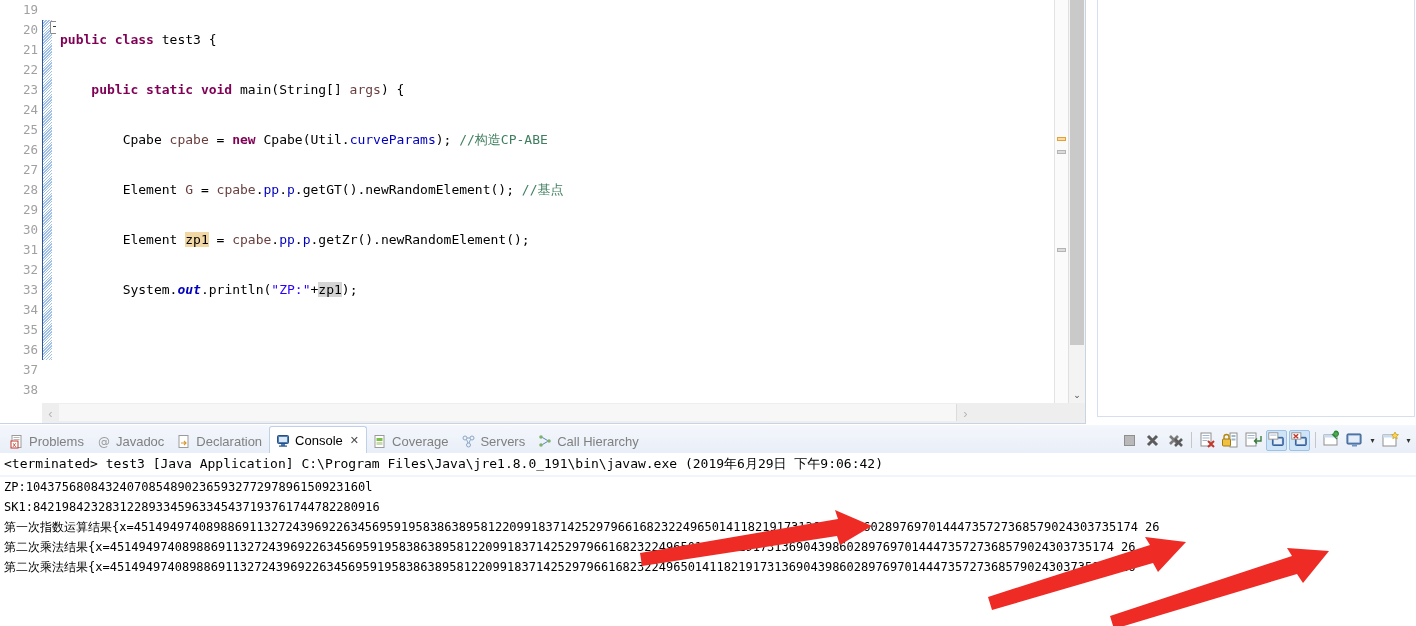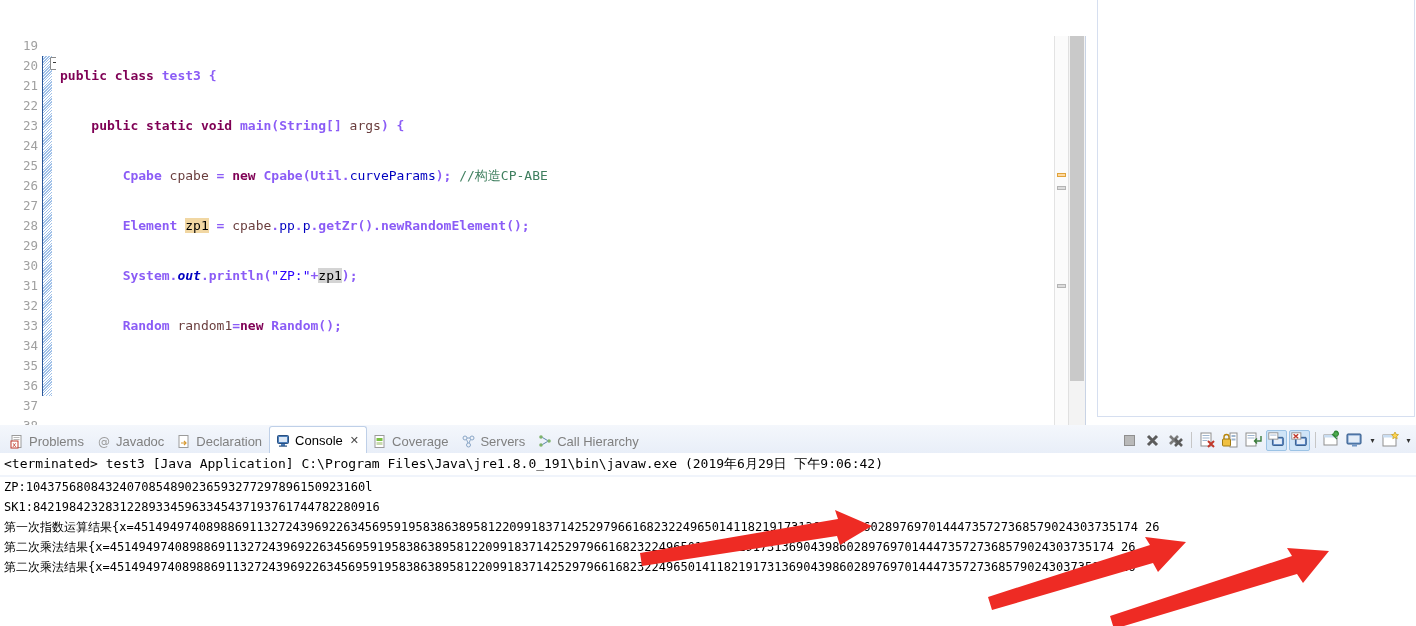--- a/index.html
+++ b/index.html
@@ -11,21 +11,20 @@
   }
   .app{position:relative;width:1416px;height:626px;}
 
   
   .editor-wrap{
     position:absolute;left:0;top:0;width:1086px;height:424px;
     background:#ffffff;
     border-right:1px solid #c8d3e5;
     border-bottom:1px solid #c8d3e5;
     box-sizing:border-box;
-    margin-top:36px;
   }
   .editor-body{
     position:absolute;left:0;top:0;right:0;bottom:20px;
     display:flex;align-items:stretch;
   }
   .gutter{
     width:42px;flex:0 0 42px;background:#ffffff;
     position:relative;
   }
   .ln{
@@ -60,21 +59,21 @@
     font-size:13px;
     white-space:pre;
   }
   .cl{height:20px;line-height:20px;padding-left:4px;box-sizing:border-box;}
   .kw{color:#7f0055;font-weight:bold;}
   .str{color:#2a00ff;}
   .cmt{color:#3f7f5f;}
   .fld{color:#0000c0;}
   .sfld{color:#0000c0;font-style:italic;font-weight:bold;text-align:right;}
   .sfi{color:#0000c0;}
-  .plain{color:#8b5cf6;font-weight:bold;}
+  .plain{color:#000000;}
   .loc{color:#6a3e3e;}
   .occ{background:#d4d4d4;}
   .occ-w{background:#f1d7a3;}
 
   
   .anno-ruler{
     position:absolute;right:16px;top:0;width:14px;bottom:20px;
     background:#fbfbfb;border-left:1px solid #e3e3e3;
   }
   .anno{position:absolute;left:2px;width:9px;height:4px;box-sizing:border-box;}
@@ -206,23 +205,23 @@
       <div class="fold-col">
         <div class="fold-bar"></div>
         <div class="fold-glyph"></div>
       </div>
 
       <div class="code-col">
         <div class="code">
           <div class="cl"><span class="kw">public class</span> <span class="plain">test3 {</span></div>
           <div class="cl">    <span class="kw">public static void</span> <span class="plain">main(String[] </span><span class="loc">args</span><span class="plain">) {</span></div>
           <div class="cl">        <span class="plain">Cpabe </span><span class="loc">cpabe</span><span class="plain"> = </span><span class="kw">new</span><span class="plain"> Cpabe(Util.</span><span class="sfi">curveParams</span><span class="plain">); </span><span class="cmt">//构造CP-ABE</span></div>
+          <div class="cl">        <span class="plain">Element </span><span class="loc">G</span><span class="plain"> = </span><span class="loc">cpabe</span><span class="plain">.</span><span class="fld">pp</span><span class="plain">.</span><span class="fld">p</span><span class="plain">.getGT().newRandomElement(); </span><span class="cmt">//基点</span></div>
           <div class="cl">        <span class="plain">Element </span><span class="occ-w">zp1</span><span class="plain"> = </span><span class="loc">cpabe</span><span class="plain">.</span><span class="fld">pp</span><span class="plain">.</span><span class="fld">p</span><span class="plain">.getZr().newRandomElement();</span></div>
           <div class="cl">        <span class="plain">System.</span><span class="sfld">out</span><span class="plain">.println(</span><span class="str">"ZP:"</span><span class="plain">+</span><span class="occ">zp1</span><span class="plain">);</span></div>
-          <div class="cl">        <span class="plain">Random </span><span class="loc">random1</span><span class="plain">=</span><span class="kw">new</span><span class="plain"> Random();</span></div>
           
           
           
           
           
           
           
           
           
           

